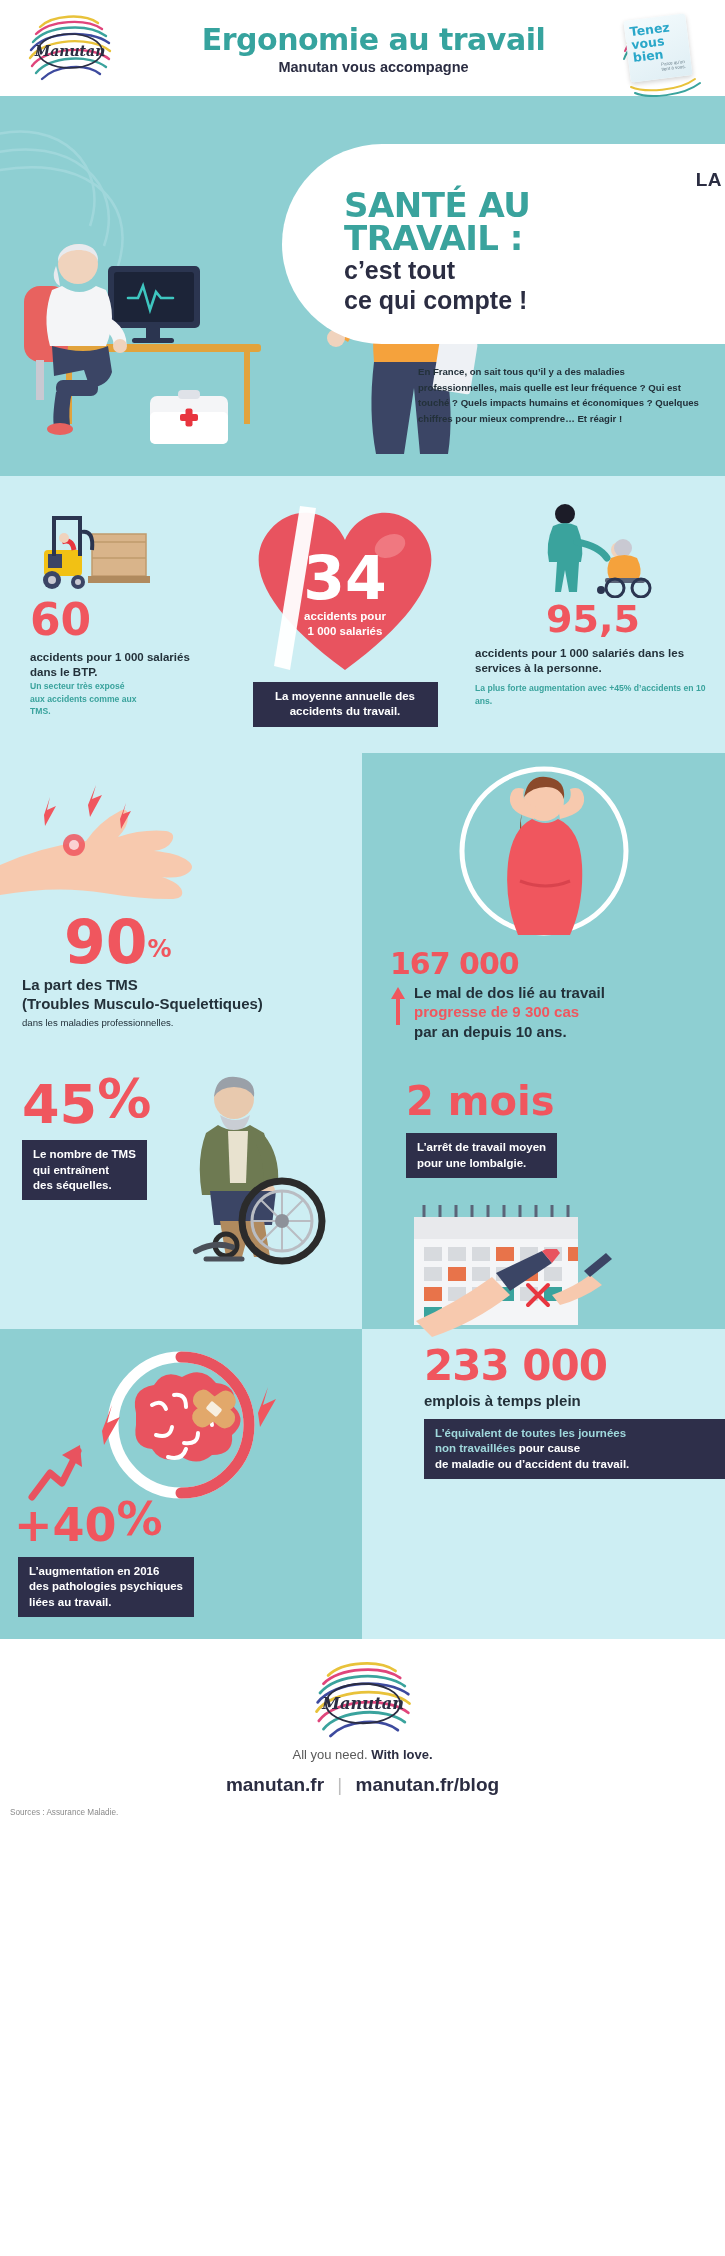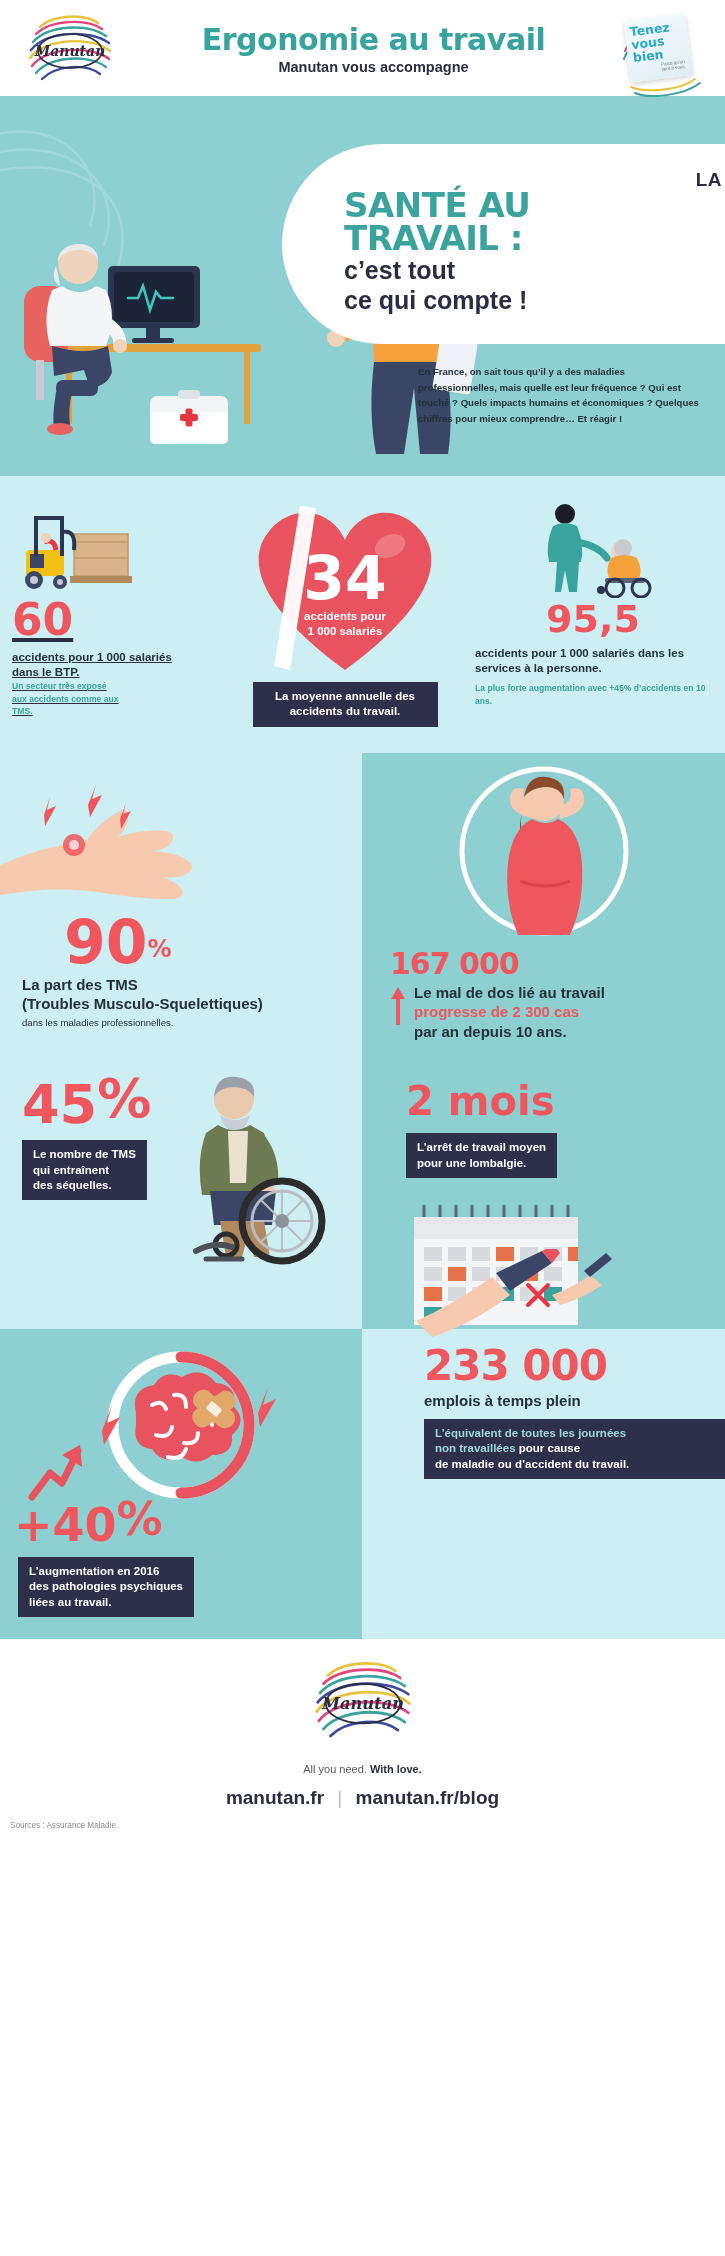--- a/index.html
+++ b/index.html
@@ -55,21 +55,21 @@
   .sp-dark { font-size: 25px; font-weight: 800; color: #2b2d42; line-height: 1.08; margin-top:3px;}
   .hero-para {
     position: absolute; left: 418px; top: 268px; width: 282px;
     font-size: 9.6px; font-weight: 700; color: #23313a; line-height: 1.62;
   }
 
   
   .stats { background: #cdeef3; position: relative; padding: 22px 0 26px; }
   .stat-grid { display: flex; align-items: flex-start; }
   .stat-col { position: relative; }
-  .col-btp { width: 215px; padding-left: 12px; text-decoration: underline; }
+  .col-btp { width: 215px; padding-left: 30px; }
   .col-heart { width: 260px; }
   .col-serv { width: 250px; padding-right: 14px; }
 
   .heart-shape {
     position: relative; width: 210px; height: 180px; margin: 0 auto;
   }
   .heart-num {
     position: absolute; inset: 0; display: flex; flex-direction: column;
     align-items: center; justify-content: center; color: #fff; padding-top: 14px;
   }
@@ -97,21 +97,21 @@
   .pct45 { font-size: 54px; font-weight: 800; color: #f0565e; line-height: .9; font-family:"DejaVu Sans",sans-serif;}
   .mois2 { font-size: 40px; font-weight: 800; color: #f0565e; line-height: 1; font-family:"DejaVu Sans",sans-serif;}
   .pct40 { font-size: 46px; font-weight: 800; color: #f0565e; line-height: .9; font-family:"DejaVu Sans",sans-serif;}
 
   .sec-brain { display: flex; }
   .brain-left { width: 362px; background: #8ecfd2; position: relative; }
   .brain-right { width: 363px; background: #cdeef3; position: relative; padding-left: 42px; }
 
   
   .footer { background:#fff; padding: 18px 0 8px; text-align:center; }
-  .foot-tag { font-size: 11px; color:#5a5a5a; margin-top: 20px; }
+  .foot-tag { font-size: 13px; color:#5a5a5a; margin-top: 4px; }
   .foot-tag b { color:#2b2d42; }
   .foot-links { margin-top: 12px; font-size: 19px; font-weight: 800; color:#2b2d42; }
   .foot-links span.sep { color:#bdbdbd; font-weight: 400; margin: 0 8px; }
   .sources { font-size: 8.2px; color:#8a8a8a; padding: 12px 0 10px 10px; text-align:left; }
 </style>
 </head>
 <body>
 
 <div class="page">
 
@@ -328,21 +328,21 @@
         <path d="M76 120 q26 10 50 0" stroke="#d9434d" stroke-width="3" fill="none"></path>
       </svg>
       <div style="padding:2px 16px 18px 28px;">
         <div class="big167">167 000</div>
         <div style="display:flex; align-items:flex-start; gap:8px; margin-top:4px;">
           <svg width="16" height="44" viewBox="0 0 16 44">
             <path d="M8 4 L15 16 L10 16 L10 42 L6 42 L6 16 L1 16 Z" fill="#f0565e"></path>
           </svg>
           <div>
             <div class="c-bold">Le mal de dos lié au travail</div>
-            <div class="c-bold" style="color:#f0565e">progresse de 2 300 cas</div>
+            <div class="c-bold" style="color:#f0565e">progresse de 9 300 cas</div>
             <div class="c-bold" style="font-weight:600">par an depuis 10 ans.</div>
           </div>
         </div>
       </div>
     </div>
   </div>
 
   <div class="sec-tms">
     <div class="tms-left" style="min-height:270px;">
       <div style="padding:16px 0 0 22px;">

